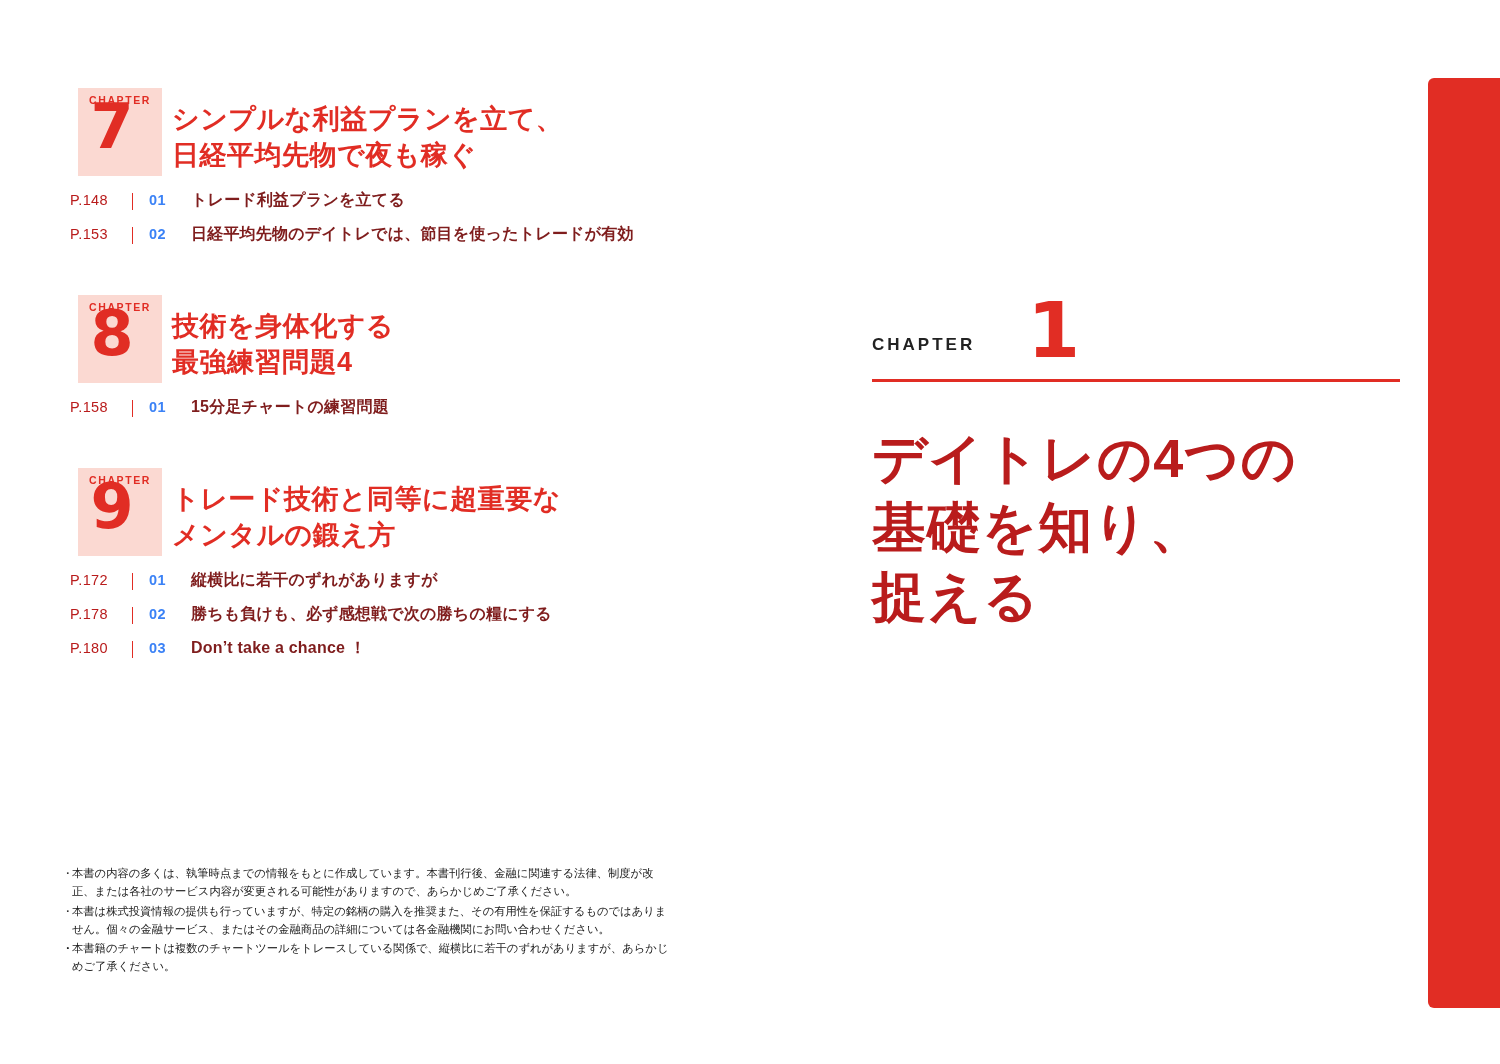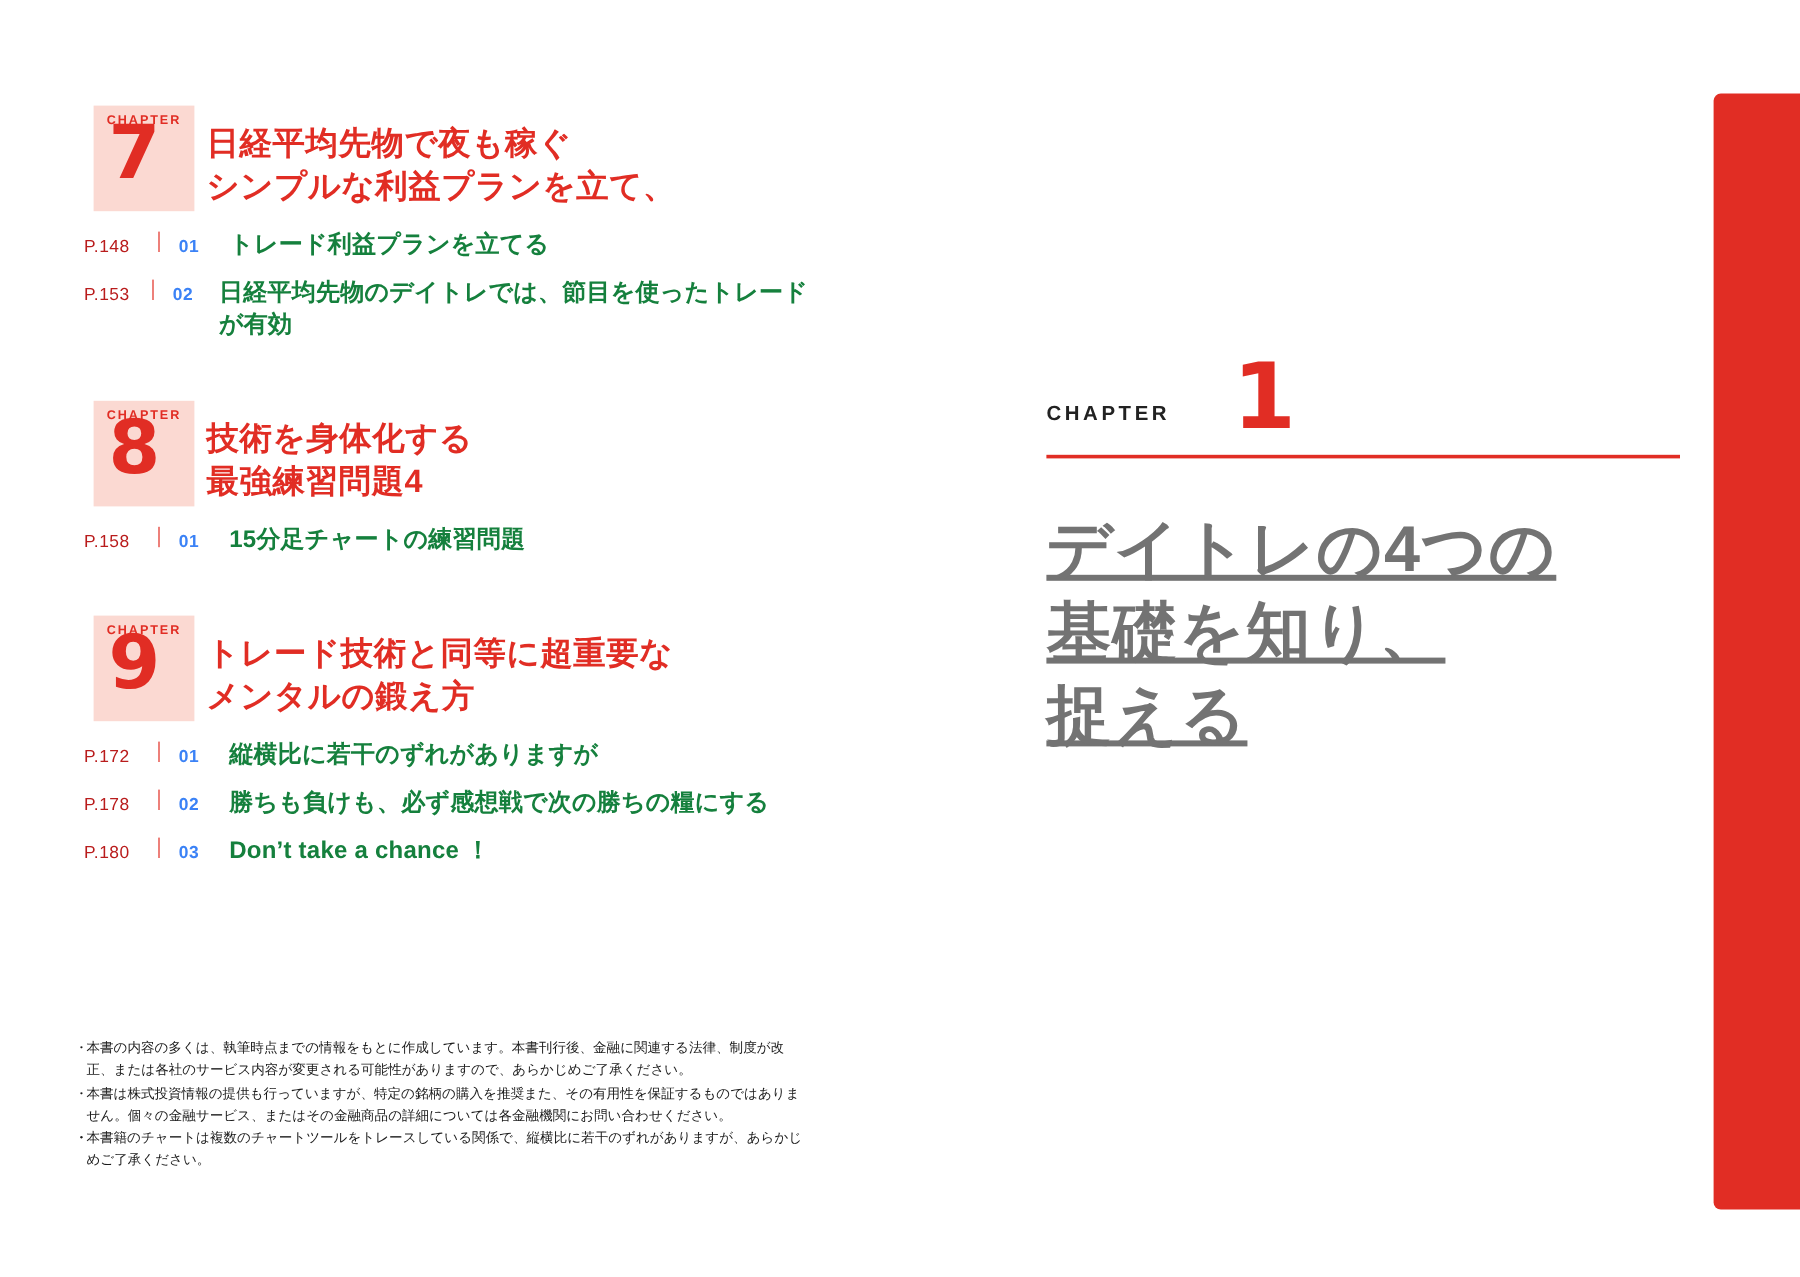--- a/index.html
+++ b/index.html
@@ -115,23 +115,23 @@
     top: 3px;
   }
   .entry .num {
     width: 42px;
     color: #3b82f6;
     font-weight: 800;
     font-size: 14.5px;
     letter-spacing: 0.5px;
   }
   .entry .label {
-    color: #15803d;
+    color: #7f1d1d;
     font-weight: 700;
-    font-size: 20px;
+    font-size: 16px;
     letter-spacing: 0.2px;
   }
   .entry .label.thin { font-weight: 600; }
 
   .ending {
     margin-top: 78px;
     display: flex;
     align-items: flex-start;
   }
   .ending .page-no {
@@ -227,46 +227,45 @@
     font-family: "DejaVu Sans", sans-serif;
   }
   .opener-rule {
     margin-top: 12px;
     width: 528px;
     height: 3px;
     background: #e12d24;
   }
   .opener-title {
     margin-top: 42px;
-    color: #737373;
+    color: #b91c1c;
     font-size: 54px;
     font-weight: 800;
     line-height: 1.28;
     letter-spacing: 1px;
-    text-decoration: underline;
   }
   .opener-title div { white-space: nowrap; }
 </style>
 </head>
 <body>
 
 <div class="page">
 
   <div class="toc">
 
     <div class="chapter-block">
       <div class="chapter-head">
         <div class="chapter-badge">
           <div class="bg"></div>
           <div class="word">CHAPTER</div>
           <div class="num">7</div>
         </div>
         <div class="chapter-title">
+          <div>シンプルな利益プランを立て、</div>
           <div>日経平均先物で夜も稼ぐ</div>
-          <div>シンプルな利益プランを立て、</div>
         </div>
       </div>
       <div class="entries">
         <div class="entry">
           <div class="page-no">P.148</div>
           <div class="rule"></div>
           <div class="num">01</div>
           <div class="label thin">トレード利益プランを立てる</div>
         </div>
         <div class="entry">

